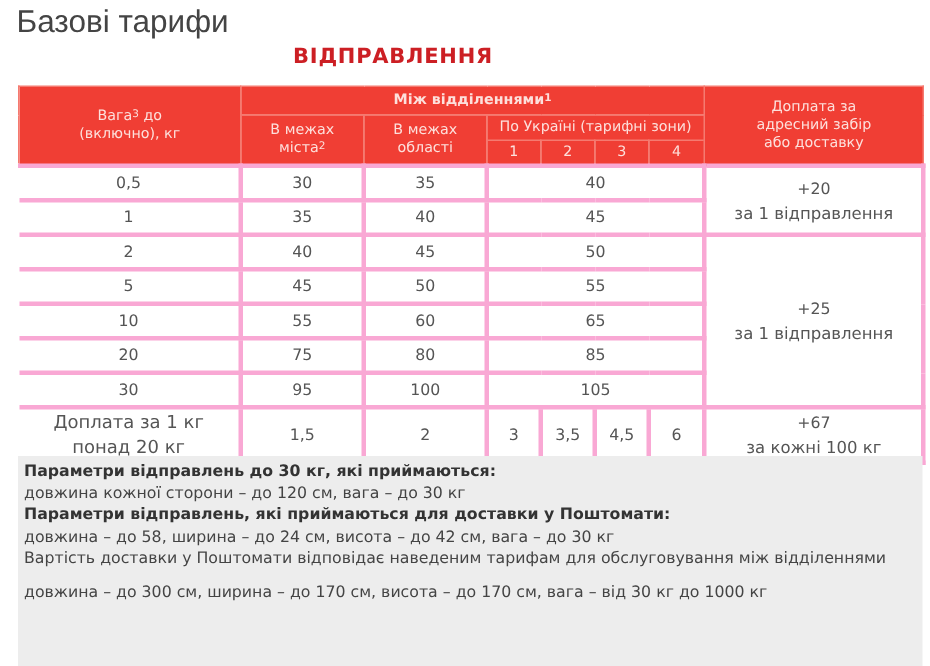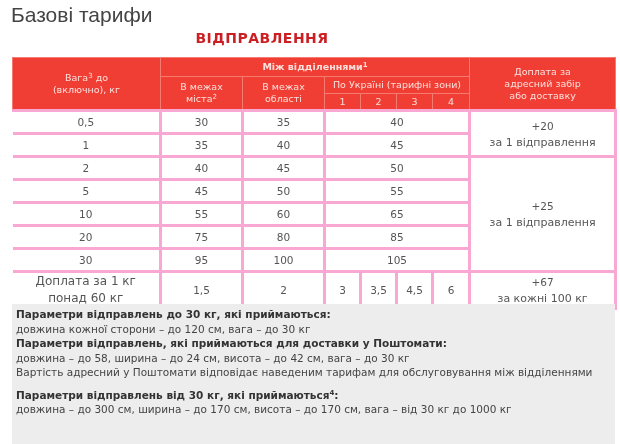--- a/index.html
+++ b/index.html
@@ -105,37 +105,36 @@
       <td colspan="4">85</td>
     </tr>
     <tr class="body-row">
       <td>30</td>
       <td>95</td>
       <td>100</td>
       <td colspan="4">105</td>
     </tr>
     <tr class="body-row" style="height:36px">
       <td style="font-size:12px;line-height:17px">
-        <span>Доплата за 1 кг</span><br><span>понад 60 кг</span>
+        <span>Доплата за 1 кг</span><br><span>понад 20 кг</span>
       </td>
       <td>1,5</td>
       <td>2</td>
       <td>3</td>
       <td>3,5</td>
       <td>4,5</td>
       <td>6</td>
       <td class="extra">
         <span>+67</span><small>за кожні 100 кг</small>
       </td>
     </tr>
   </tbody>
 </table>
 
 <div class="notes">
   <div class="b">Параметри відправлень до 30 кг, які приймаються:</div>
   <div>довжина кожної сторони – до 120 см, вага – до 30 кг</div>
   <div class="b">Параметри відправлень, які приймаються для доставки у Поштомати:</div>
   <div>довжина – до 58, ширина – до 24 см, висота – до 42 см, вага – до 30 кг</div>
-  <div>Вартість адресний у Поштомати відповідає наведеним тарифам для обслуговування між відділеннями</div>
+  <div>Вартість доставки у Поштомати відповідає наведеним тарифам для обслуговування між відділеннями</div>
   <div class="gap"></div>
-  <div class="b"><span>Параметри відправлень від 30 кг, які приймаються</span><sup>4</sup><span>:</span></div>
   <div>довжина – до 300 см, ширина – до 170 см, висота – до 170 см, вага – від 30 кг до 1000 кг</div>
 </div>
 
 </body></html>

